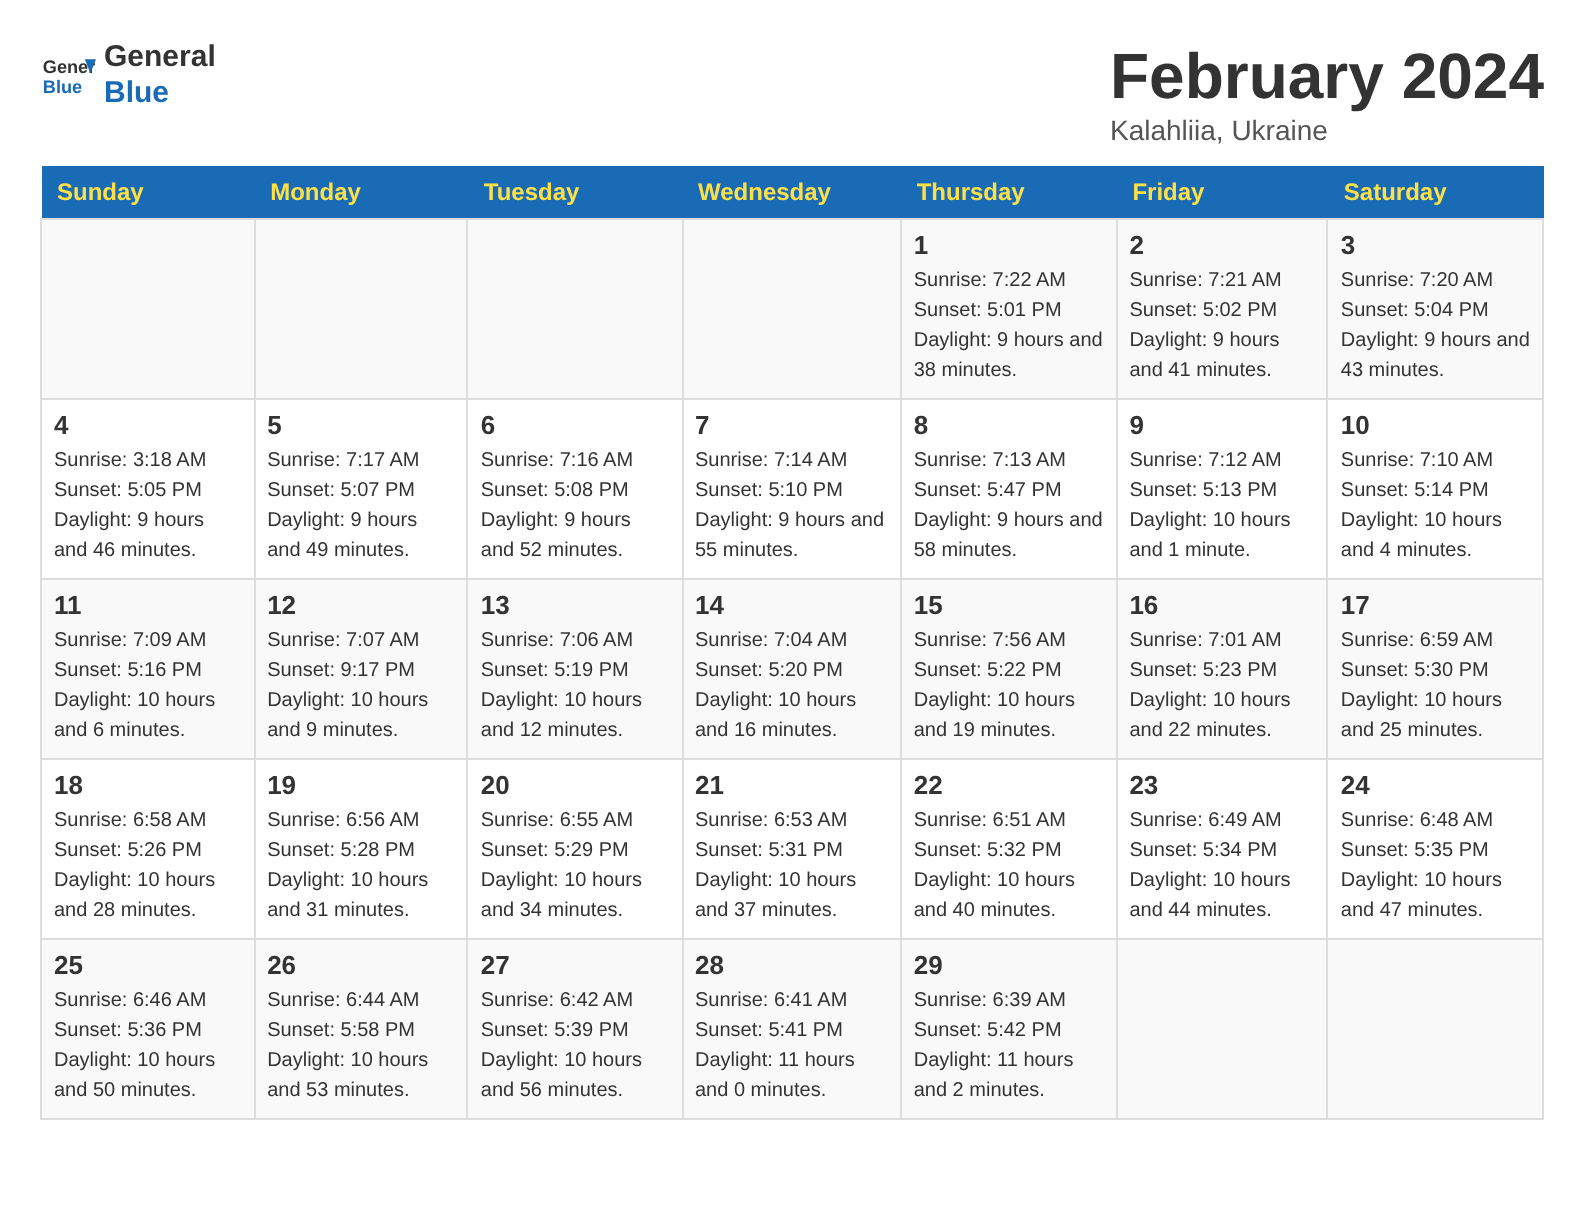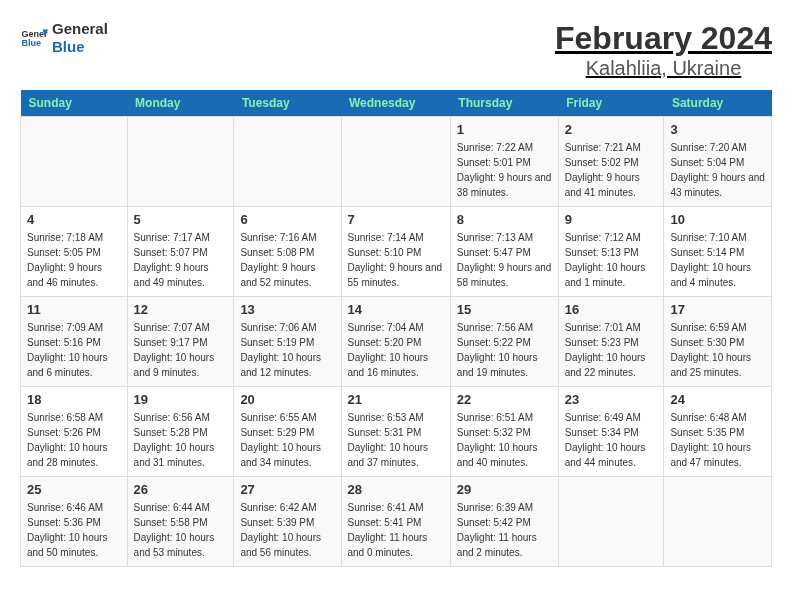--- a/index.html
+++ b/index.html
@@ -19,40 +19,39 @@
     .logo {
       display: flex;
       align-items: center;
       gap: 4px;
     }
     .logo-icon {
       width: 28px;
       height: 28px;
     }
     .title-area {
-      text-align: center;
-      text-decoration: underline;
+      text-align: left;
     }
     .month-title {
       font-size: 32px;
       font-weight: bold;
       color: #333;
     }
     .subtitle {
-      font-size: 20px;
+      font-size: 14px;
       color: #555;
     }
     table {
       width: 100%;
       border-collapse: collapse;
       font-size: 11px;
     }
     thead tr th {
       background-color: #1a6bb5;
-      color: #86efac;
+      color: #fde047;
       text-align: left;
       padding: 6px 8px;
       font-size: 12px;
       font-weight: bold;
     }
     tbody tr td {
       border: 1px solid #ddd;
       vertical-align: top;
       padding: 5px 6px;
       width: 113px;
@@ -134,21 +133,21 @@
         <td>
           <div class="day-number">3</div>
           <div class="day-info">Sunrise: 7:20 AM</div>
           <div class="day-info">Sunset: 5:04 PM</div>
           <div class="day-info">Daylight: 9 hours and 43 minutes.</div>
         </td>
       </tr>
       <tr>
         <td>
           <div class="day-number">4</div>
-          <div class="day-info">Sunrise: 7:18 AM</div>
+          <div class="day-info">Sunrise: 3:18 AM</div>
           <div class="day-info">Sunset: 5:05 PM</div>
           <div class="day-info">Daylight: 9 hours and 46 minutes.</div>
         </td>
         <td>
           <div class="day-number">5</div>
           <div class="day-info">Sunrise: 7:17 AM</div>
           <div class="day-info">Sunset: 5:07 PM</div>
           <div class="day-info">Daylight: 9 hours and 49 minutes.</div>
         </td>
         <td>

